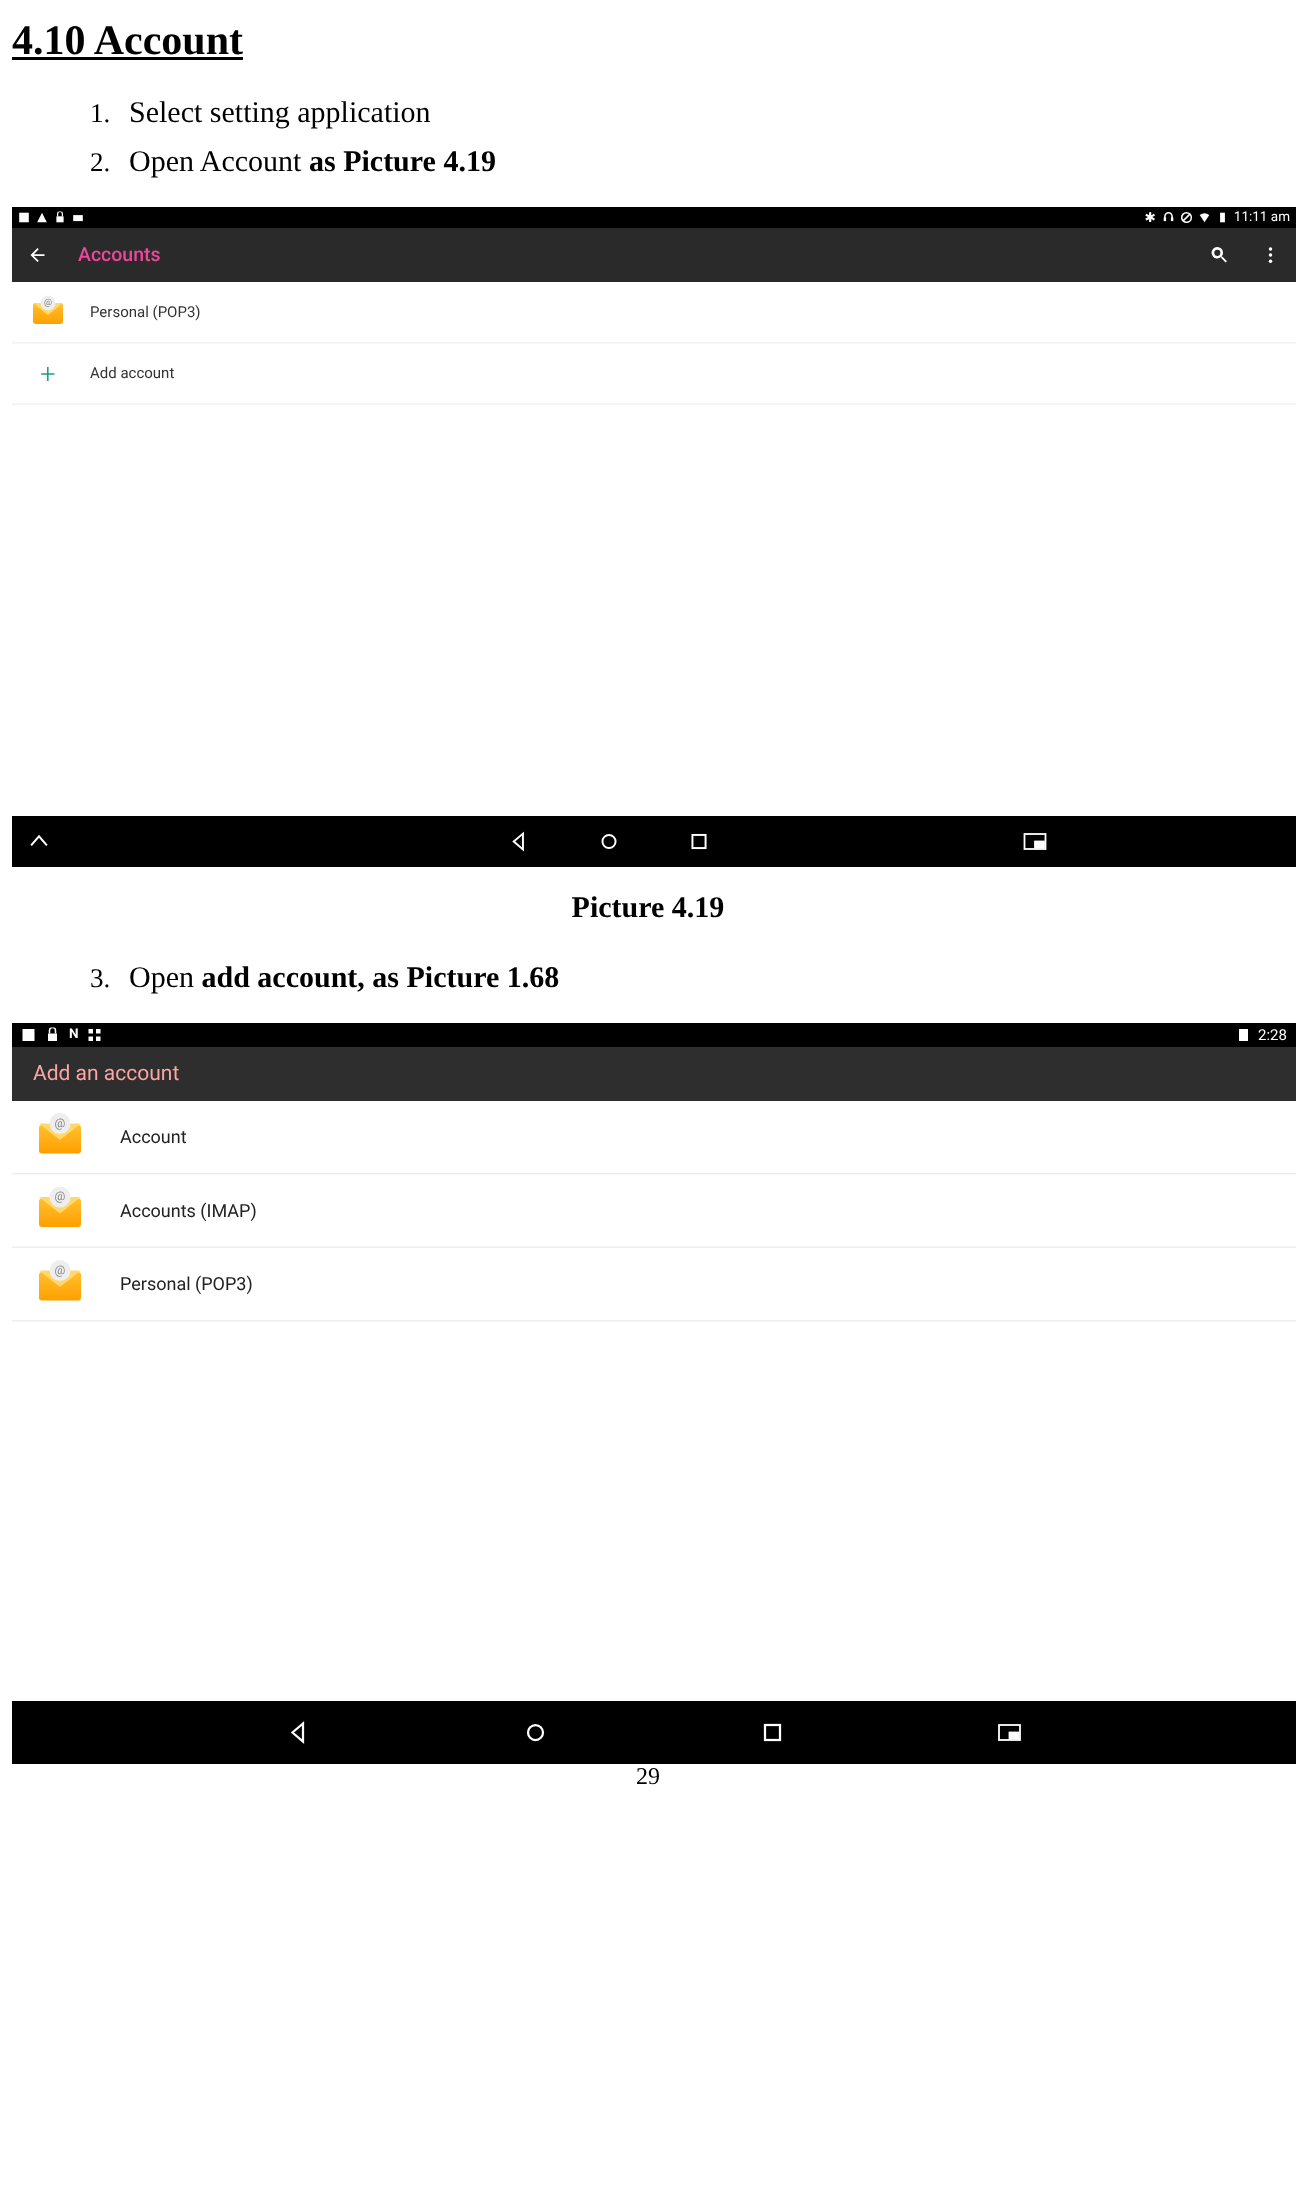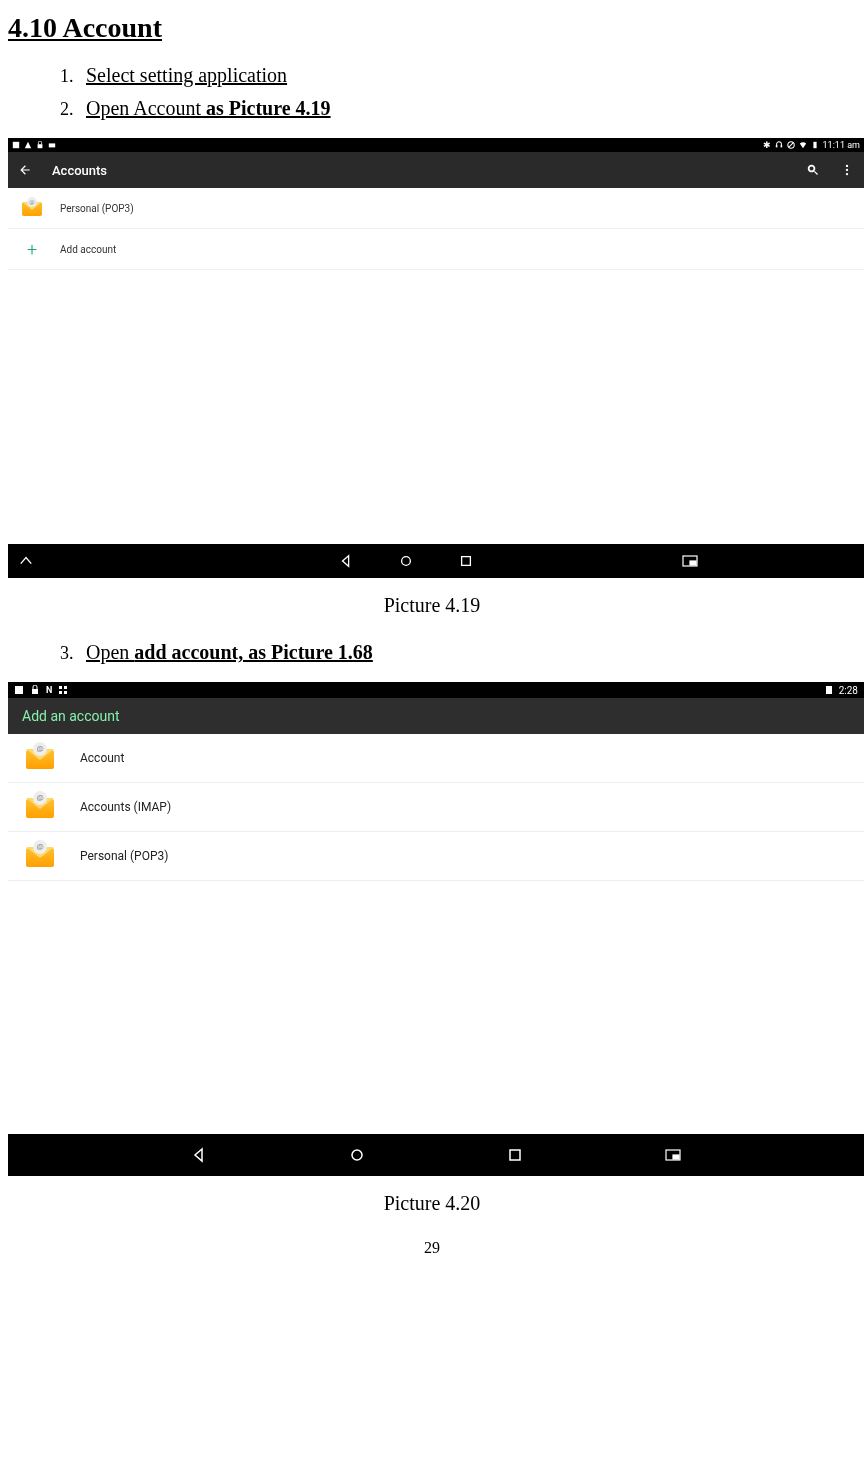--- a/index.html
+++ b/index.html
@@ -15,33 +15,32 @@
   .section-heading {
     font-weight: bold;
     font-size: 28px;
     margin: 12px 0 20px 0;
     text-decoration: underline;
   }
   ol.steps {
     margin: 0 0 18px 0;
     padding-left: 70px;
     font-size: 20px;
-    text-decoration: underline;
   }
   ol.steps li {
     margin-bottom: 10px;
     padding-left: 8px;
   }
   ol.steps li::marker {
     font-size: 18px;
   }
   .bold { font-weight: bold; }
   .figure-caption {
     text-align: center;
-    font-weight: normal;
+    font-weight: bold;
     font-size: 20px;
     margin: 16px 0 24px 0;
   }
   .page-number {
     text-align: center;
     font-size: 16px;
   }
 
   
   .screenshot {
@@ -61,21 +60,21 @@
     padding: 0 4px;
   }
   .statusbar .left, .statusbar .right {
     display: flex;
     gap: 4px;
     align-items: center;
   }
   .statusbar .icon { width: 8px; height: 8px; }
   .appbar {
     background: #2a2a2a;
-    color: #ffffff;
+    color: #ec4899;
     height: 36px;
     display: flex;
     align-items: center;
     padding: 0 10px;
     gap: 20px;
   }
   .appbar-title { font-size: 13px; font-weight: 500; flex: 1; }
   .appbar-icon { width: 14px; height: 14px; display: flex; align-items: center; justify-content: center; }
   .list-body { background: #fff; min-height: 356px; }
   .list-item {
@@ -141,21 +140,21 @@
     height: 16px;
     color: #fff;
     display: flex;
     justify-content: space-between;
     align-items: center;
     font-size: 10px;
     padding: 0 6px;
   }
   .appbar2 {
     background: #2e2e2e;
-    color: #86efac;
+    color: #fca5a5;
     height: 36px;
     display: flex;
     align-items: center;
     padding: 0 14px;
     font-size: 14px;
   }
   .list-body2 { background: #fff; min-height: 400px; }
   .list-item2 {
     display: flex;
     align-items: center;
@@ -417,17 +416,16 @@
         <div class="navbtn">
           <svg viewBox="0 0 16 12" width="16" height="12" stroke="#fff" fill="none" stroke-width="1.2">
               <rect x="1" y="1" width="14" height="10"></rect>
               <rect x="8" y="6" width="6" height="4" fill="#fff"></rect>
             </svg>
         </div>
       </div>
     </div>
   </div>
 
-  <div class="figure-caption">Picture 4.20</div>
 
   <div class="page-number">29</div>
 
 </div>
 
 </body></html>

